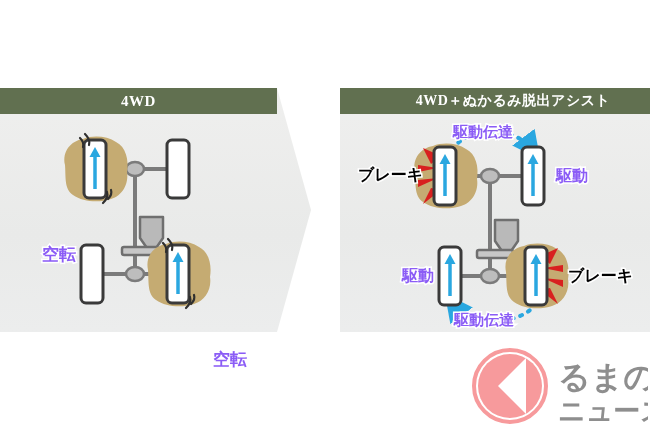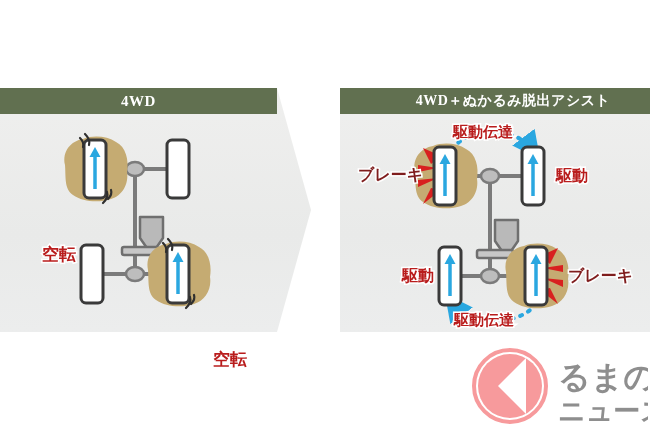--- a/index.html
+++ b/index.html
@@ -43,23 +43,23 @@
   #panel-right .panel-header{width:346px;font-size:14px;}
 
   
   .drivetrain{position:absolute;left:0;top:26px;width:100%;height:218px;}
 
   
   .lbl{
     position:absolute;font-weight:bold;white-space:nowrap;
     line-height:1;
   }
-  .lbl-blue{color:#b91c1c;
+  .lbl-blue{color:#8b5cf6;
     -webkit-text-stroke:3px #ffffff;paint-order:stroke fill;}
-  .lbl-red{color:#7f1d1d;
+  .lbl-red{color:#000000;
     -webkit-text-stroke:3px #ffffff;paint-order:stroke fill;}
 
   
   #brand-logo{position:absolute;left:470px;top:344px;width:178px;height:84px;text-decoration:underline;}
 </style>
 </head>
 <body>
 
 <div class="stage">
 

